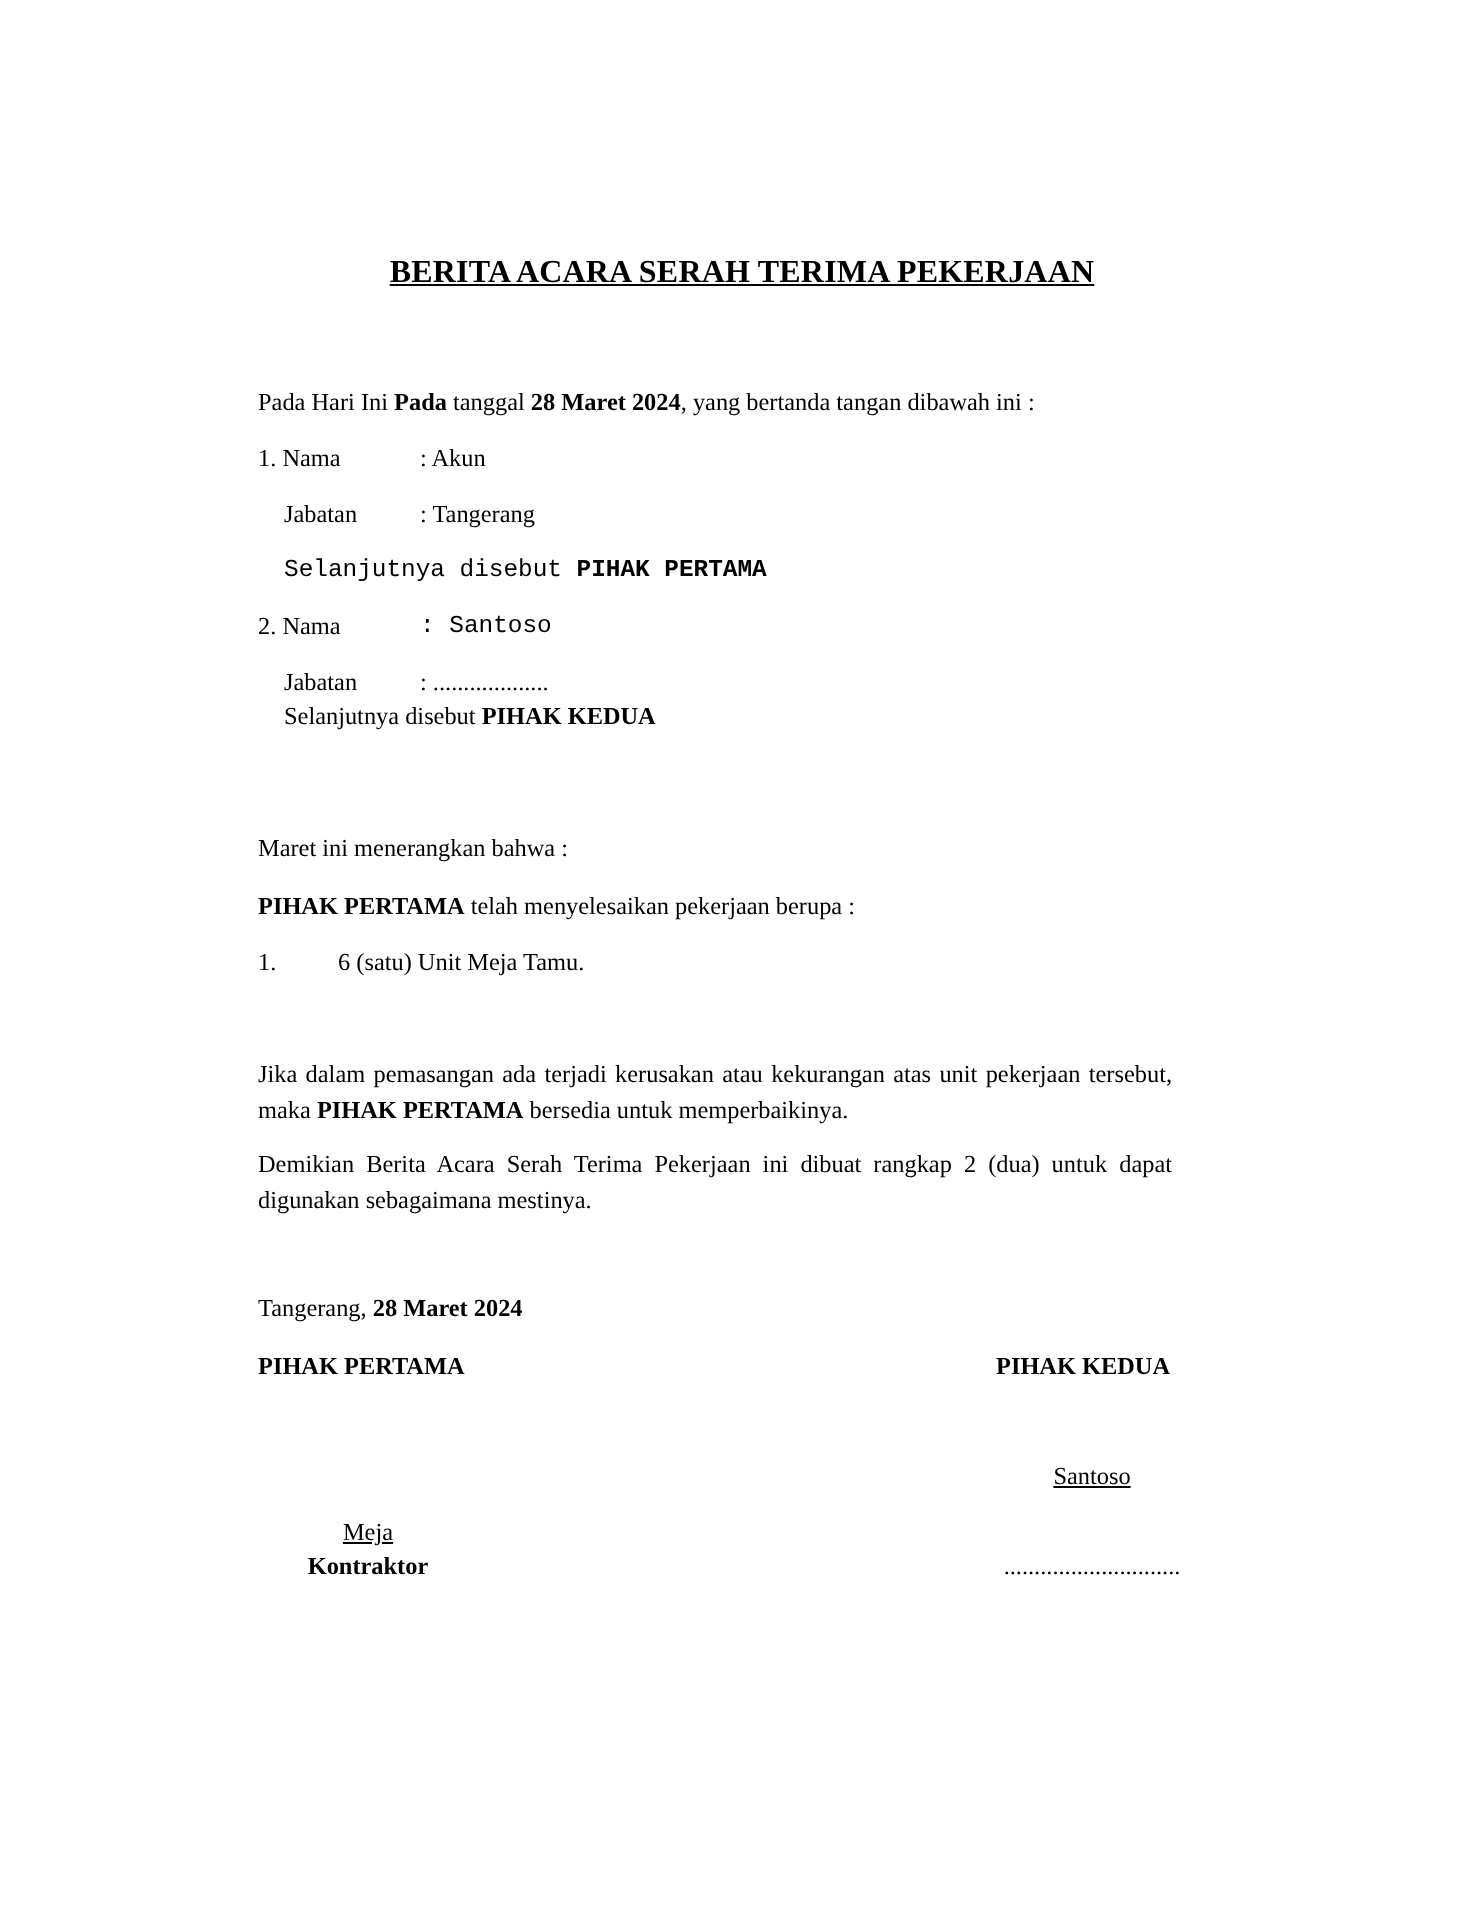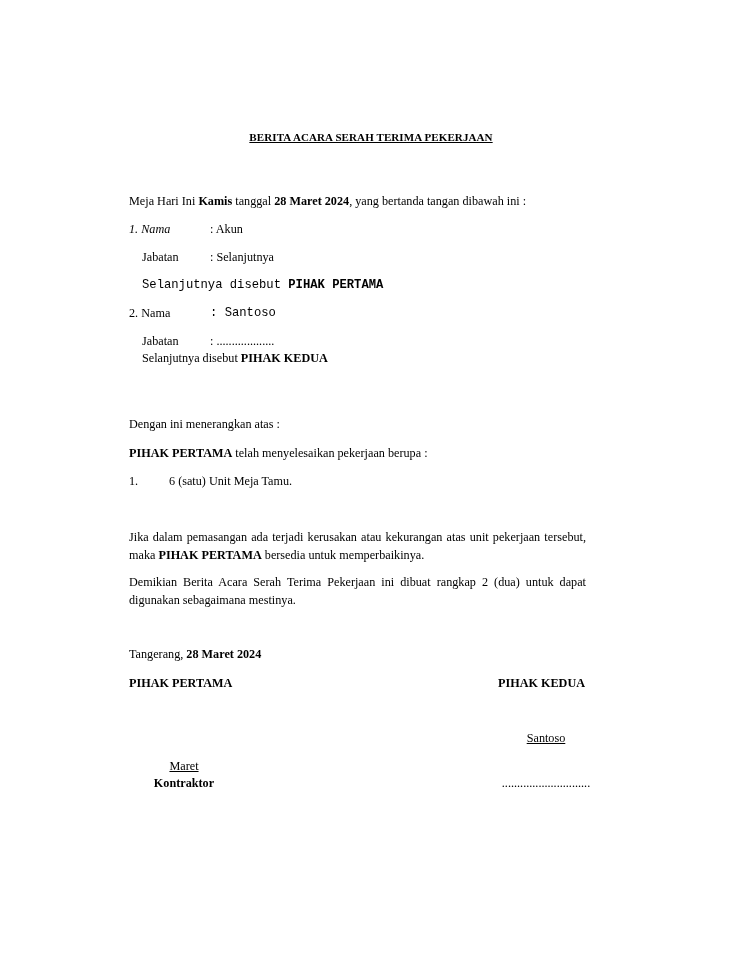--- a/index.html
+++ b/index.html
@@ -1,71 +1,71 @@
 <!DOCTYPE html>
 <html><head>
 <meta charset="utf-8">
 <style>
   html, body { margin: 0; padding: 0; background: #ffffff; }
   body { width: 742px; height: 960px; position: relative; overflow: hidden;
          font-family: "Liberation Serif", serif; color: #000; font-size: 12.2px; }
   .abs { position: absolute; white-space: nowrap; line-height: 14px; }
   .title { left: 0; width: 742px; top: 130px; text-align: center; font-weight: bold;
-           font-size: 11px; text-decoration: underline; letter-spacing: 0.1px; }
+           font-size: 16px; text-decoration: underline; letter-spacing: 0.1px; }
   b { font-weight: bold; }
   .para { position: absolute; left: 129px; width: 457px; text-align: justify;
           text-align-last: left; line-height: 18px; white-space: normal; }
   .u { text-decoration: underline; }
   .center { text-align: center; }
 </style>
 </head>
 <body>
 
 <div>
 
   <div class="abs title">BERITA ACARA SERAH TERIMA PEKERJAAN</div>
 
   <div class="abs" style="left:129px; top:194px;">
-    <span>Meja Hari Ini </span><b>Kamis</b><span> tanggal </span><b>28 Maret 2024</b><span>, yang bertanda tangan dibawah ini :</span>
+    <span>Pada Hari Ini </span><b>Pada</b><span> tanggal </span><b>28 Maret 2024</b><span>, yang bertanda tangan dibawah ini :</span>
   </div>
 
-  <div class="abs" style="left:129px; top:222px;font-style:italic;">1. Nama</div>
+  <div class="abs" style="left:129px; top:222px;">1. Nama</div>
   <div class="abs" style="left:210px; top:222px;">: Akun</div>
   <div class="abs" style="left:142px; top:250px;">Jabatan</div>
-  <div class="abs" style="left:210px; top:250px;">: Selanjutnya</div>
+  <div class="abs" style="left:210px; top:250px;">: Tangerang</div>
   <div class="abs" style="left:142px; top:278px;font-family:Liberation Mono, monospace;">
     <span>Selanjutnya disebut </span><b>PIHAK PERTAMA</b>
   </div>
 
   <div class="abs" style="left:129px; top:306px;">2. Nama</div>
   <div class="abs" style="left:210px; top:306px;font-family:Liberation Mono, monospace;">: Santoso</div>
   <div class="abs" style="left:142px; top:334px;">Jabatan</div>
   <div class="abs" style="left:210px; top:334px;">: ...................</div>
   <div class="abs" style="left:142px; top:351px;">
     <span>Selanjutnya disebut </span><b>PIHAK KEDUA</b>
   </div>
 
-  <div class="abs" style="left:129px; top:417px;">Dengan ini menerangkan atas :</div>
+  <div class="abs" style="left:129px; top:417px;">Maret ini menerangkan bahwa :</div>
   <div class="abs" style="left:129px; top:446px;">
     <b>PIHAK PERTAMA</b><span> telah menyelesaikan pekerjaan berupa :</span>
   </div>
   <div class="abs" style="left:129px; top:474px;">1.</div>
   <div class="abs" style="left:169px; top:474px;">6 (satu) Unit Meja Tamu.</div>
 
   <div class="para" style="top:528px;">
     <span>Jika dalam pemasangan ada terjadi kerusakan atau kekurangan atas unit pekerjaan tersebut, maka </span><b>PIHAK PERTAMA</b><span> bersedia untuk memperbaikinya.</span>
   </div>
   <div class="para" style="top:573px;">Demikian Berita Acara Serah Terima Pekerjaan ini dibuat rangkap 2 (dua) untuk dapat digunakan sebagaimana mestinya.</div>
 
   <div class="abs" style="left:129px; top:647px;font-family:Liberation Serif, serif;">
     <span>Tangerang, </span><b>28 Maret 2024</b>
   </div>
 
   <div class="abs" style="left:129px; top:676px;"><b>PIHAK PERTAMA</b></div>
   <div class="abs" style="left:498px; top:676px;"><b>PIHAK KEDUA</b></div>
 
-  <div class="abs center" style="left:134px; width:100px; top:759px;"><span class="u">Maret</span></div>
+  <div class="abs center" style="left:134px; width:100px; top:759px;"><span class="u">Meja</span></div>
   <div class="abs center" style="left:134px; width:100px; top:776px;font-weight:bold;">Kontraktor</div>
 
   <div class="abs center" style="left:496px; width:100px; top:731px;text-align:center;"><span class="u">Santoso</span></div>
   <div class="abs center" style="left:496px; width:100px; top:776px;">.............................</div>
 
 </div>
 
 </body></html>

